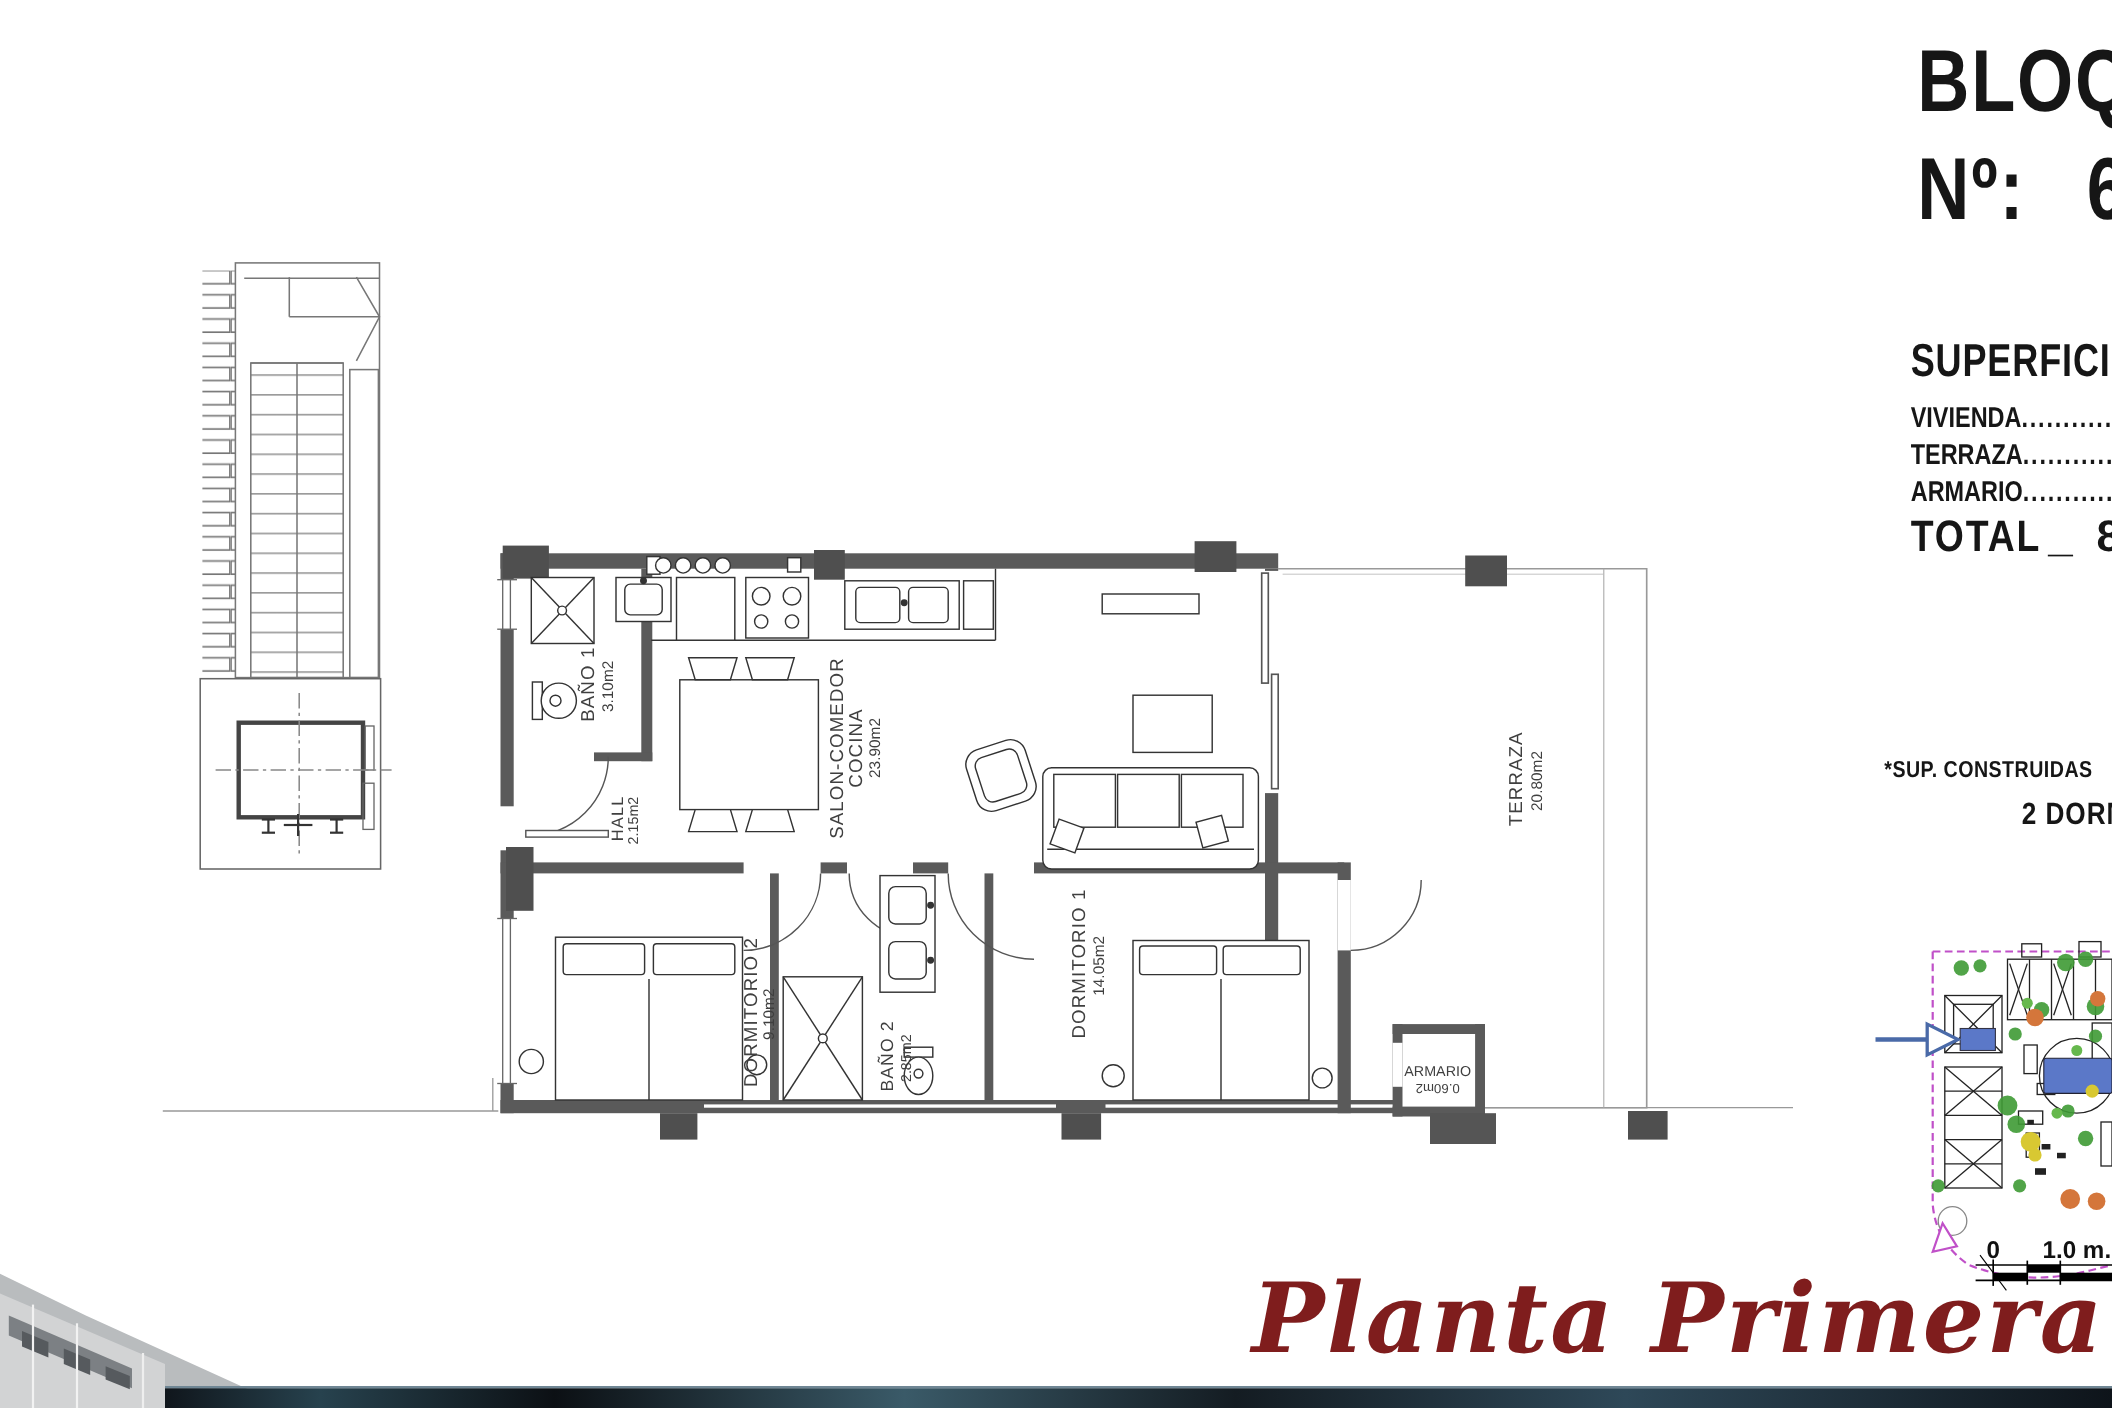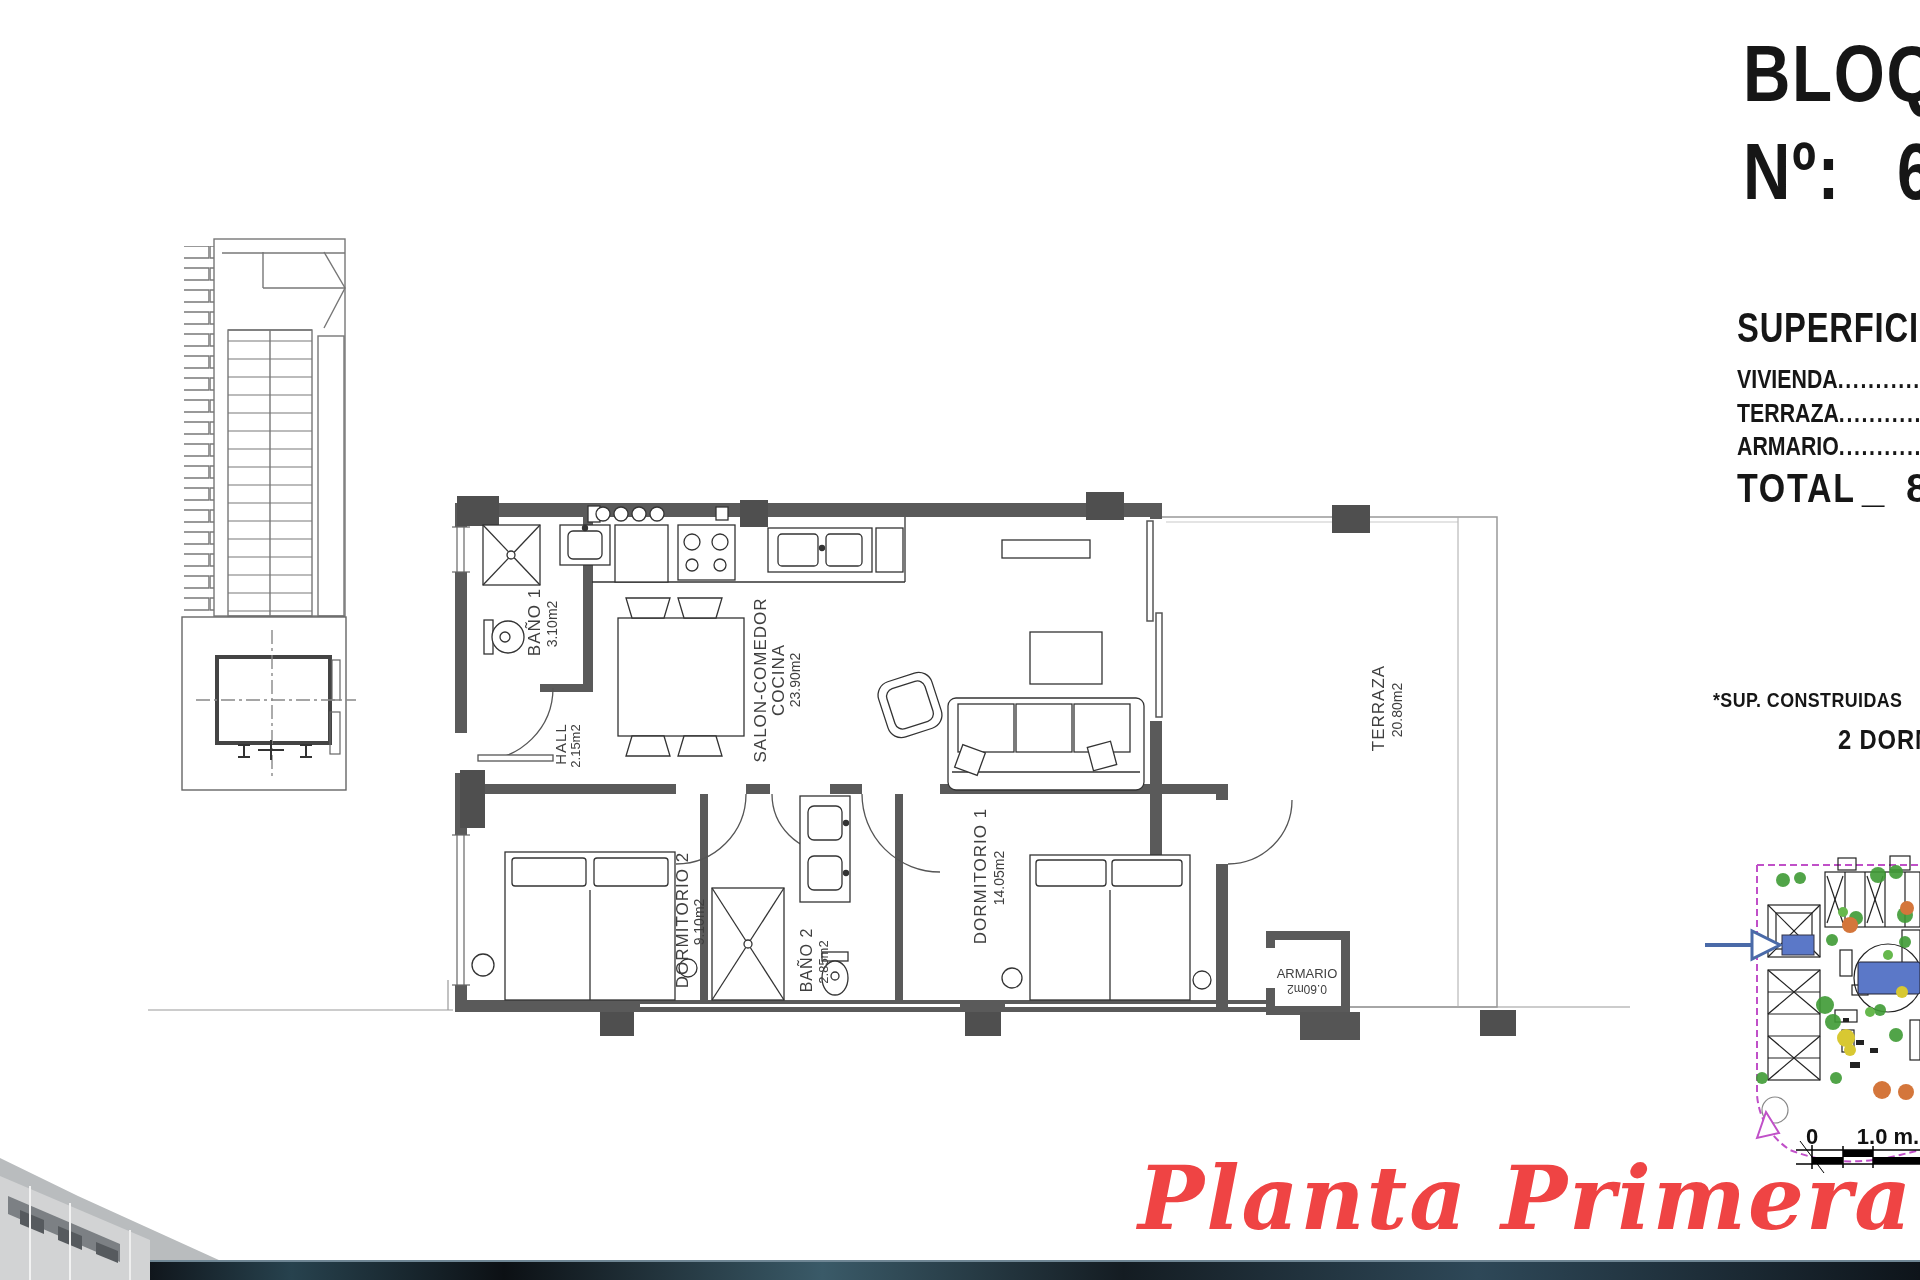--- a/index.html
+++ b/index.html
@@ -14,21 +14,21 @@
   #sup-title{left:1737px;top:304px;font-size:42px;transform:scaleX(0.78);letter-spacing:1px;}
   .sup-row{left:1737px;font-size:26px;transform:scaleX(0.82);}
   .sup-row .leader{letter-spacing:2px;}
   #row-0{top:364px;} #row-1{top:398px;} #row-2{top:431px;}
   #total-label{left:1737px;top:466px;font-size:40px;transform:scaleX(0.85);letter-spacing:2px;}
   #total-sep{left:1862px;top:466px;font-size:40px;}
   #total-value{left:1906px;top:466px;font-size:40px;}
   #note-sup{left:1713px;top:688px;font-size:21px;transform:scaleX(0.85);letter-spacing:0.5px;}
   #note-dorm{left:1838px;top:724px;font-size:28px;transform:scaleX(0.85);letter-spacing:1px;}
   #script-title{position:absolute;left:1138px;top:1146px;font-family:"DejaVu Serif",serif;
-                font-style:italic;font-weight:bold;font-size:88px;color:#ef4444;
+                font-style:italic;font-weight:bold;font-size:88px;color:#7f1d1d;
                 letter-spacing:2px;white-space:nowrap;}
   #photo-strip{position:absolute;left:150px;top:1260px;width:1770px;height:20px;
     background:linear-gradient(90deg,#10161c 0%,#27424e 8%,#0c1014 20%,#3a5a68 38%,
                #141c22 55%,#2e4858 75%,#0e141a 100%);
     border-top:2px solid #6f8694;}
   .rlabel{font-size:17px;fill:#3f3f3f;letter-spacing:1px;font-family:"Liberation Sans",sans-serif;}
   .rarea{font-size:14px;fill:#3f3f3f;font-family:"Liberation Sans",sans-serif;}
   .rsmall{font-size:13px;fill:#3f3f3f;font-family:"Liberation Sans",sans-serif;}
   .sbar-txt{font-size:22px;font-weight:bold;fill:#111;font-family:"Liberation Sans",sans-serif;}
 </style>

